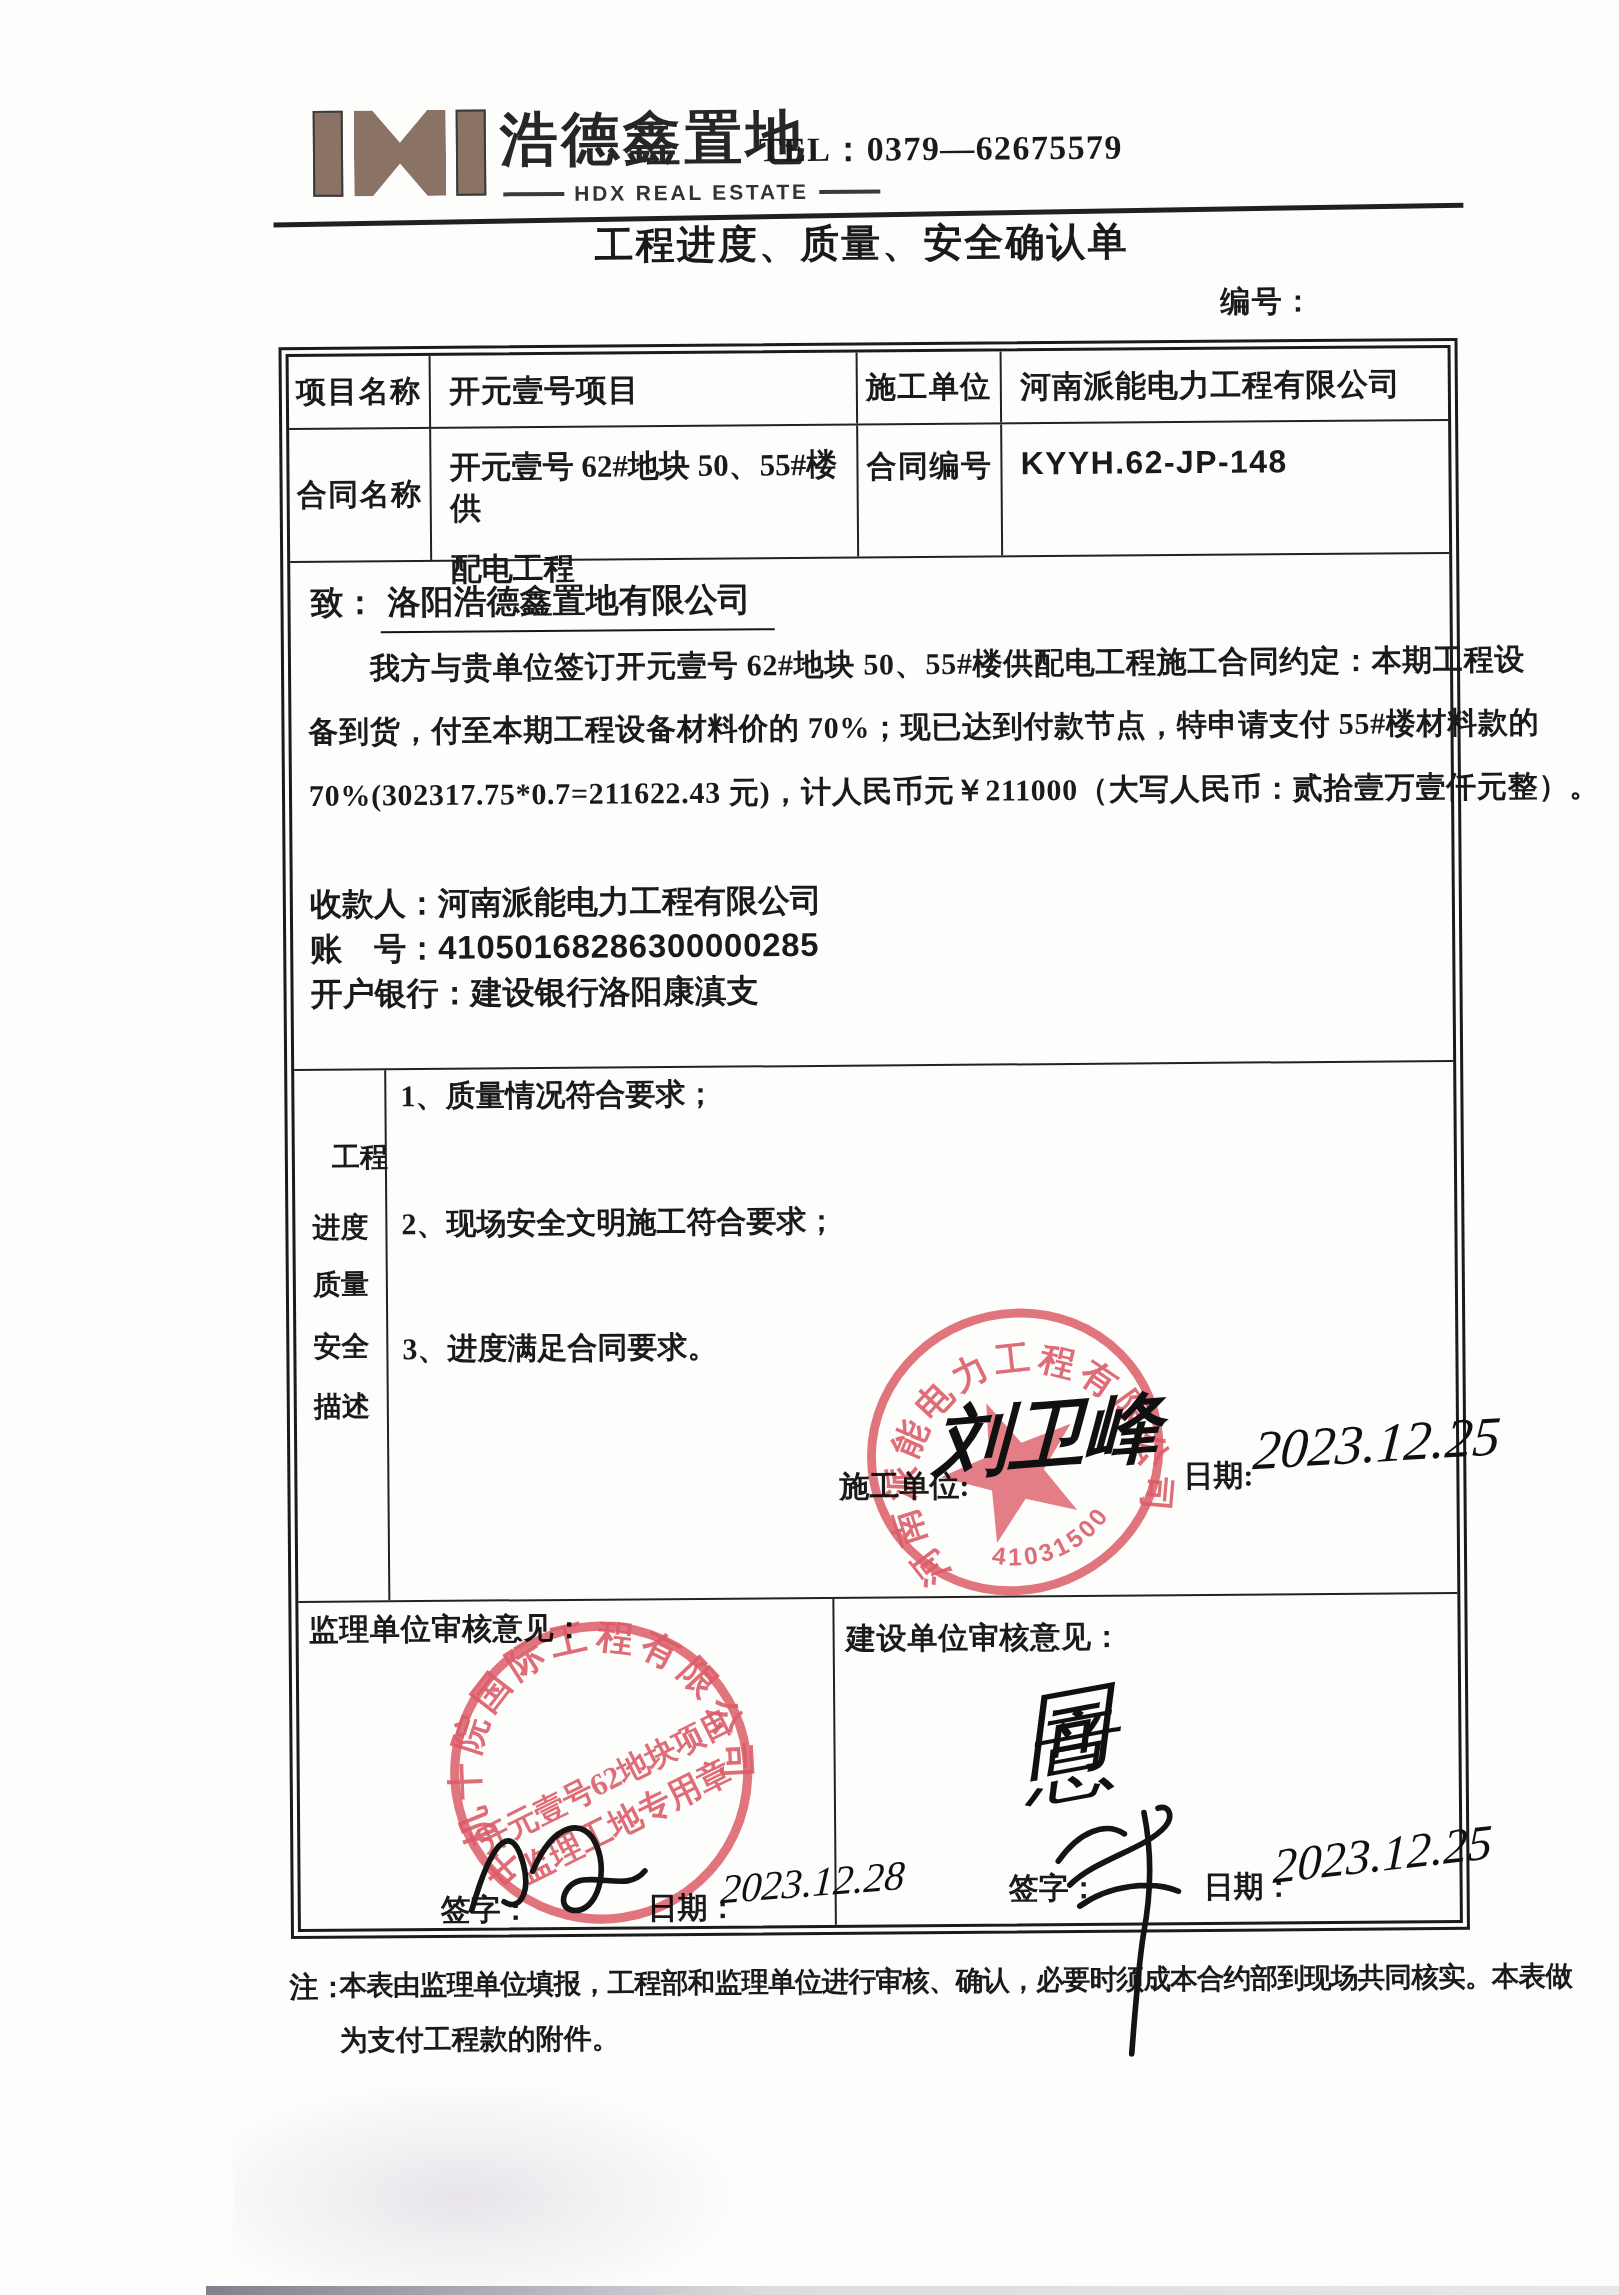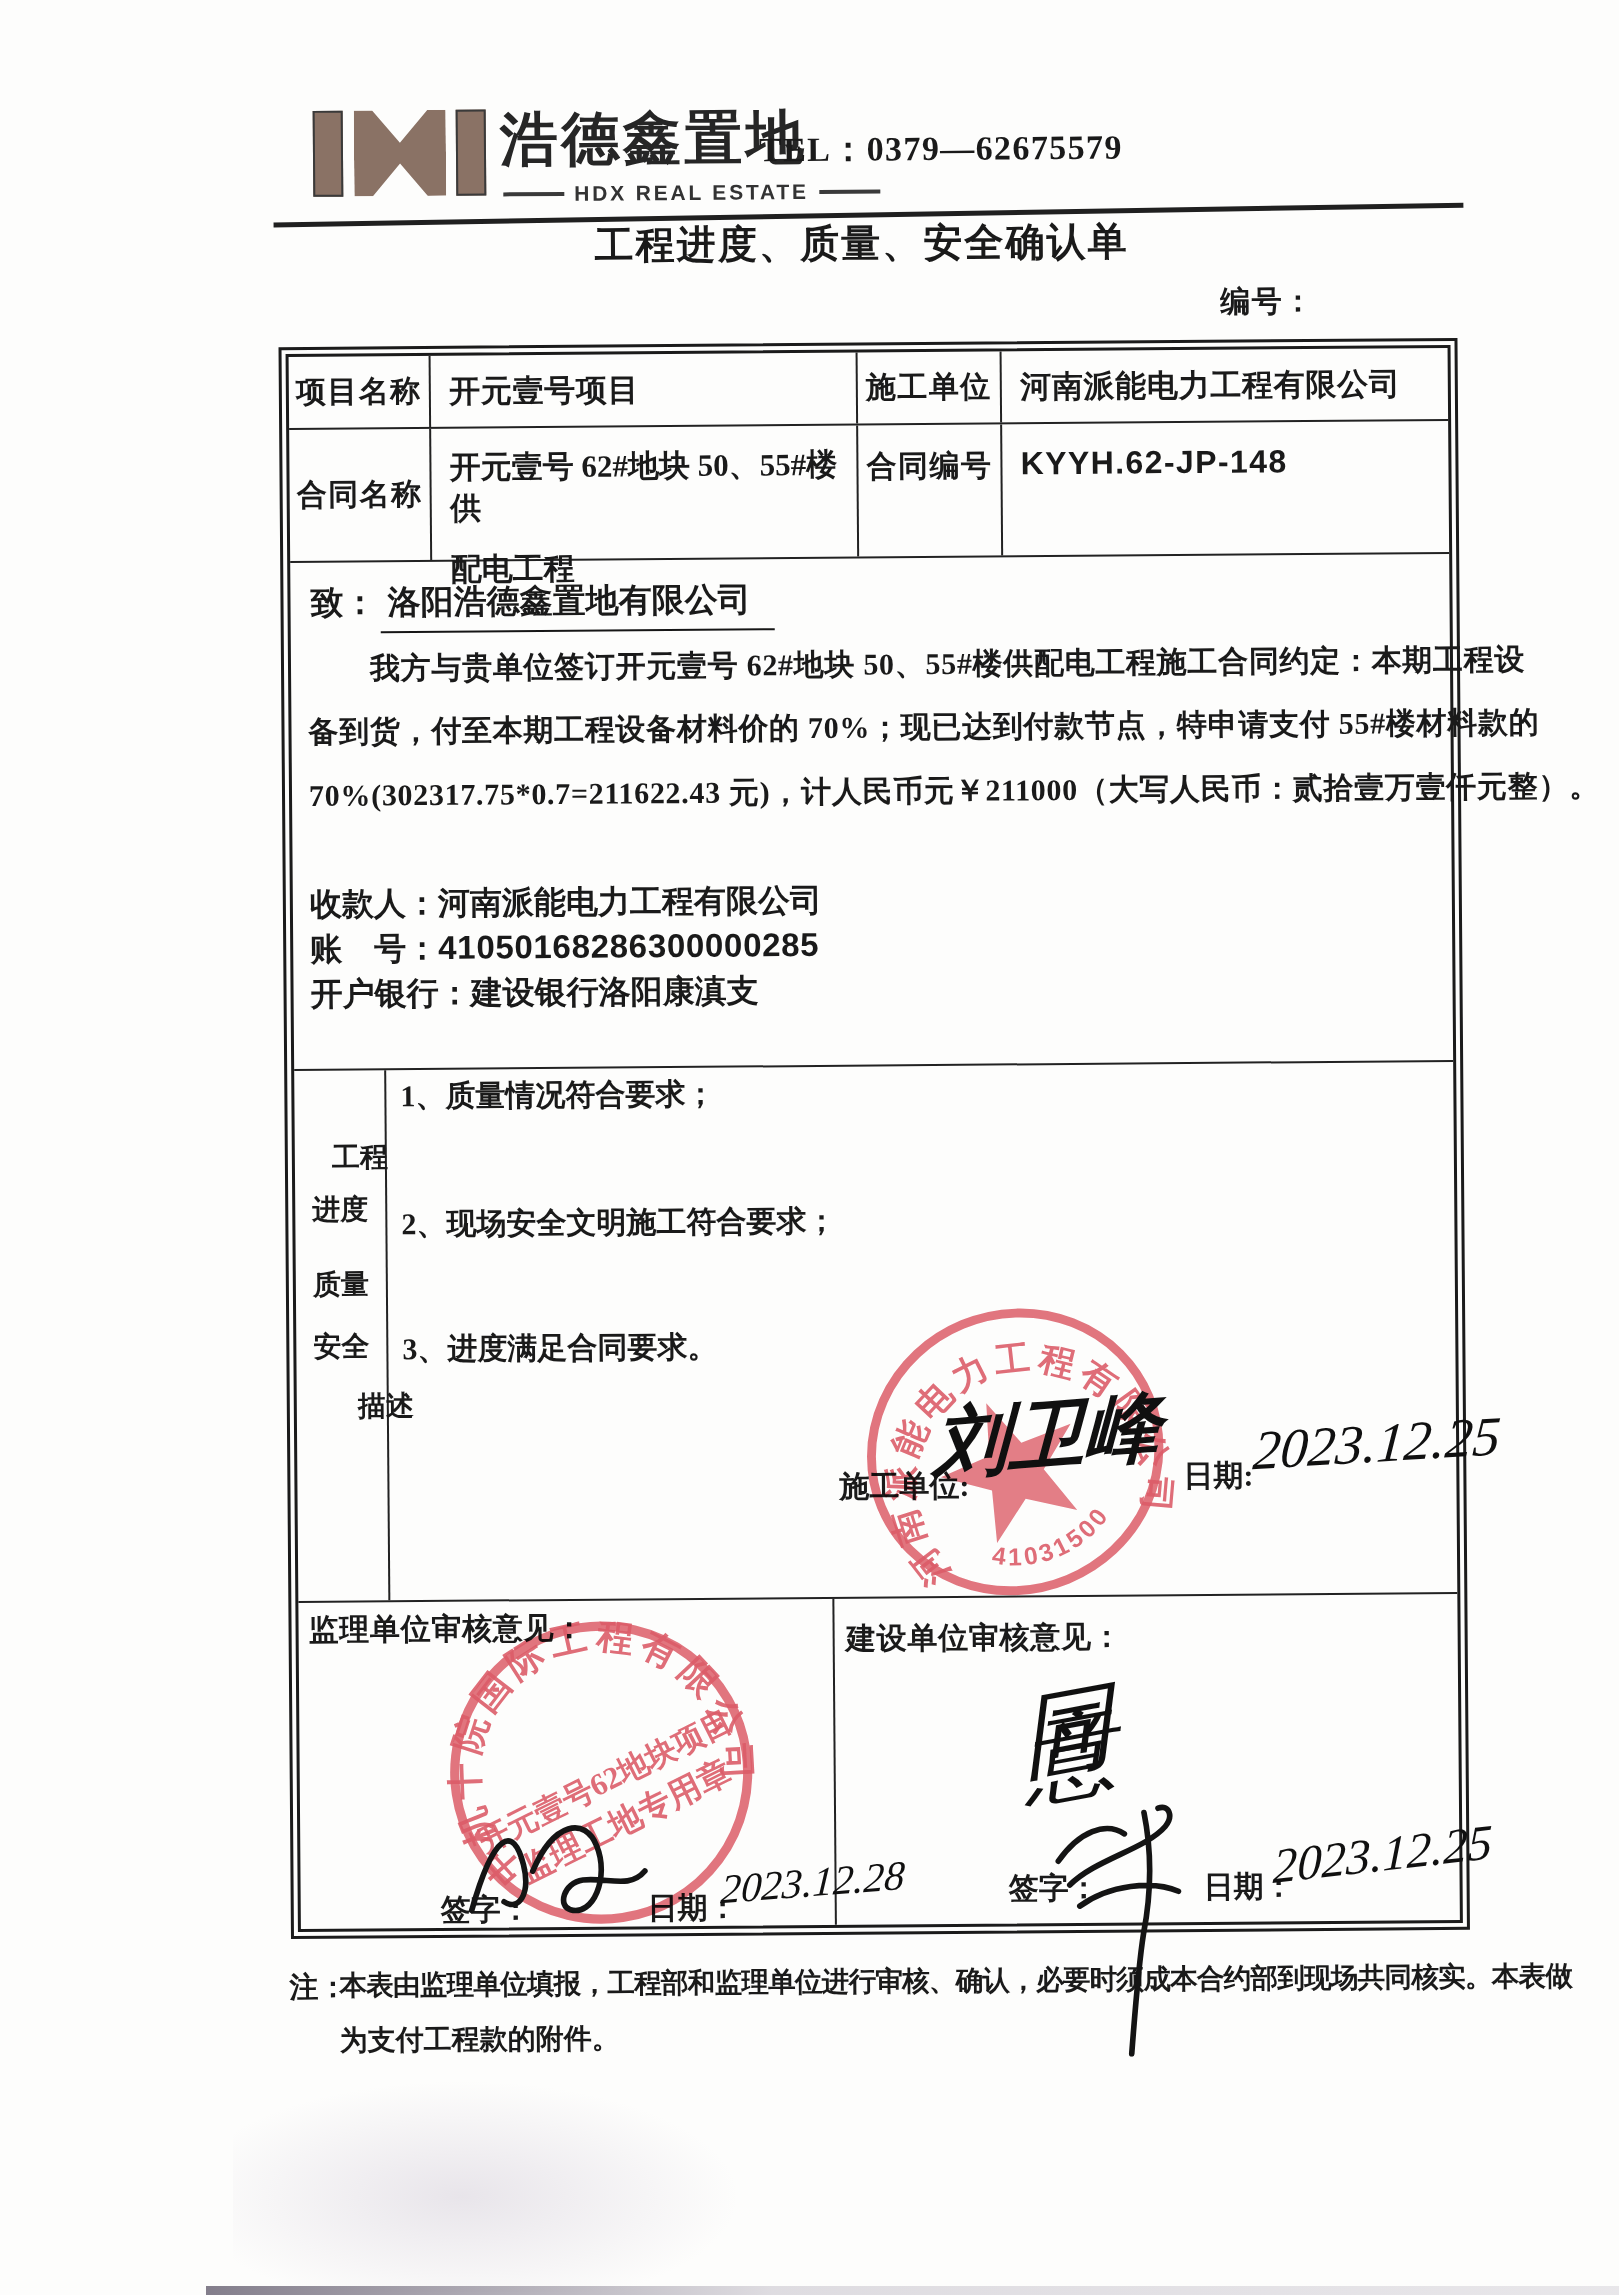--- a/index.html
+++ b/index.html
@@ -169,24 +169,24 @@
           <span>账　号：</span><span class="num" style="font-size:33px;letter-spacing:0.7px;">41050168286300000285</span>
         </div>
         <div class="abs bankline bk3">
           <span>开户银行：</span><span>建设银行洛阳康滇支</span>
         </div>
       </div>
 
       <div class="trow r4">
         <div class="side-col">
           <span class="side-word" style="top:68px;margin-left:20px;">工程</span>
-          <span class="side-word" style="top:120px;">进度</span>
+          <span class="side-word" style="top:138px;">进度</span>
           <span class="side-word" style="top:195px;">质量</span>
           <span class="side-word" style="top:257px;">安全</span>
-          <span class="side-word" style="top:317px;margin-left:44px;">描述</span>
+          <span class="side-word" style="top:317px;">描述</span>
         </div>
         <div class="r4-content">
           <div class="item" style="top:5.6px;">1、质量情况符合要求；</div>
           <div class="item" style="top:134px;">2、现场安全文明施工符合要求；</div>
           <div class="item" style="top:259px;">3、进度满足合同要求。</div>
           <div class="sign-print" style="left:450px;top:400px;">施工单位:</div>
           <div class="sign-print" style="left:794px;top:392px;">日期:</div>
         </div>
       </div>
 

